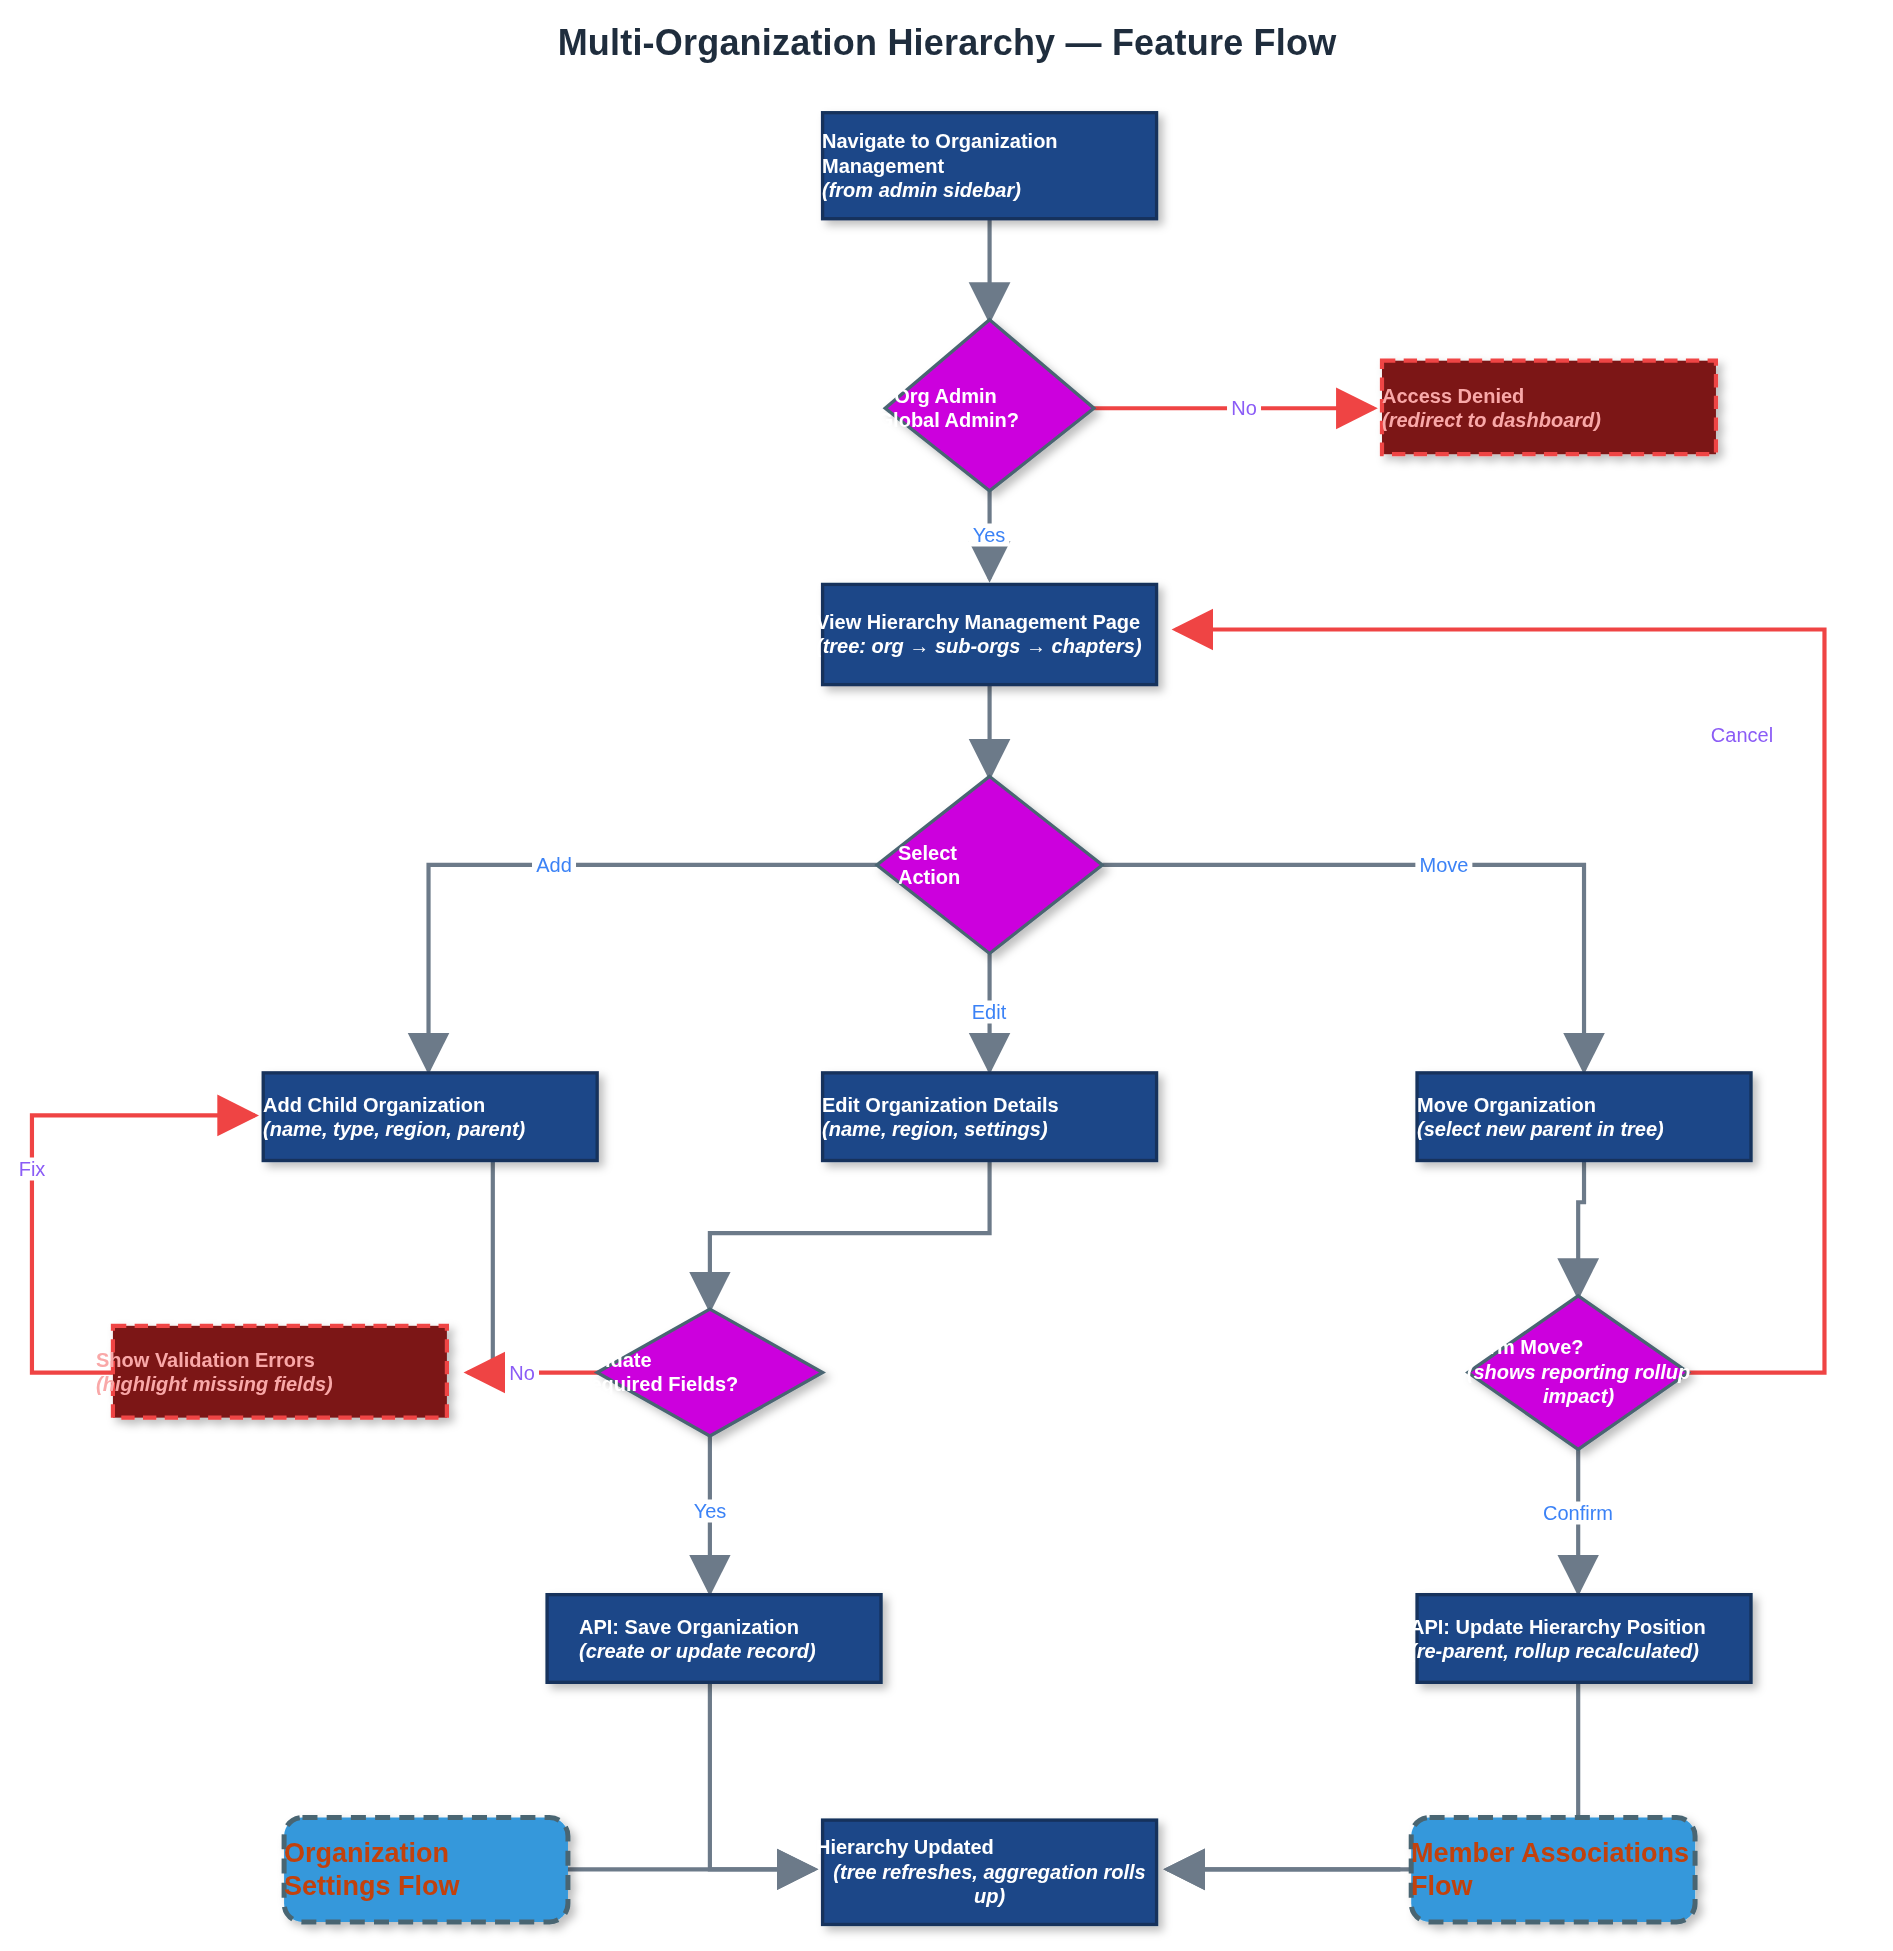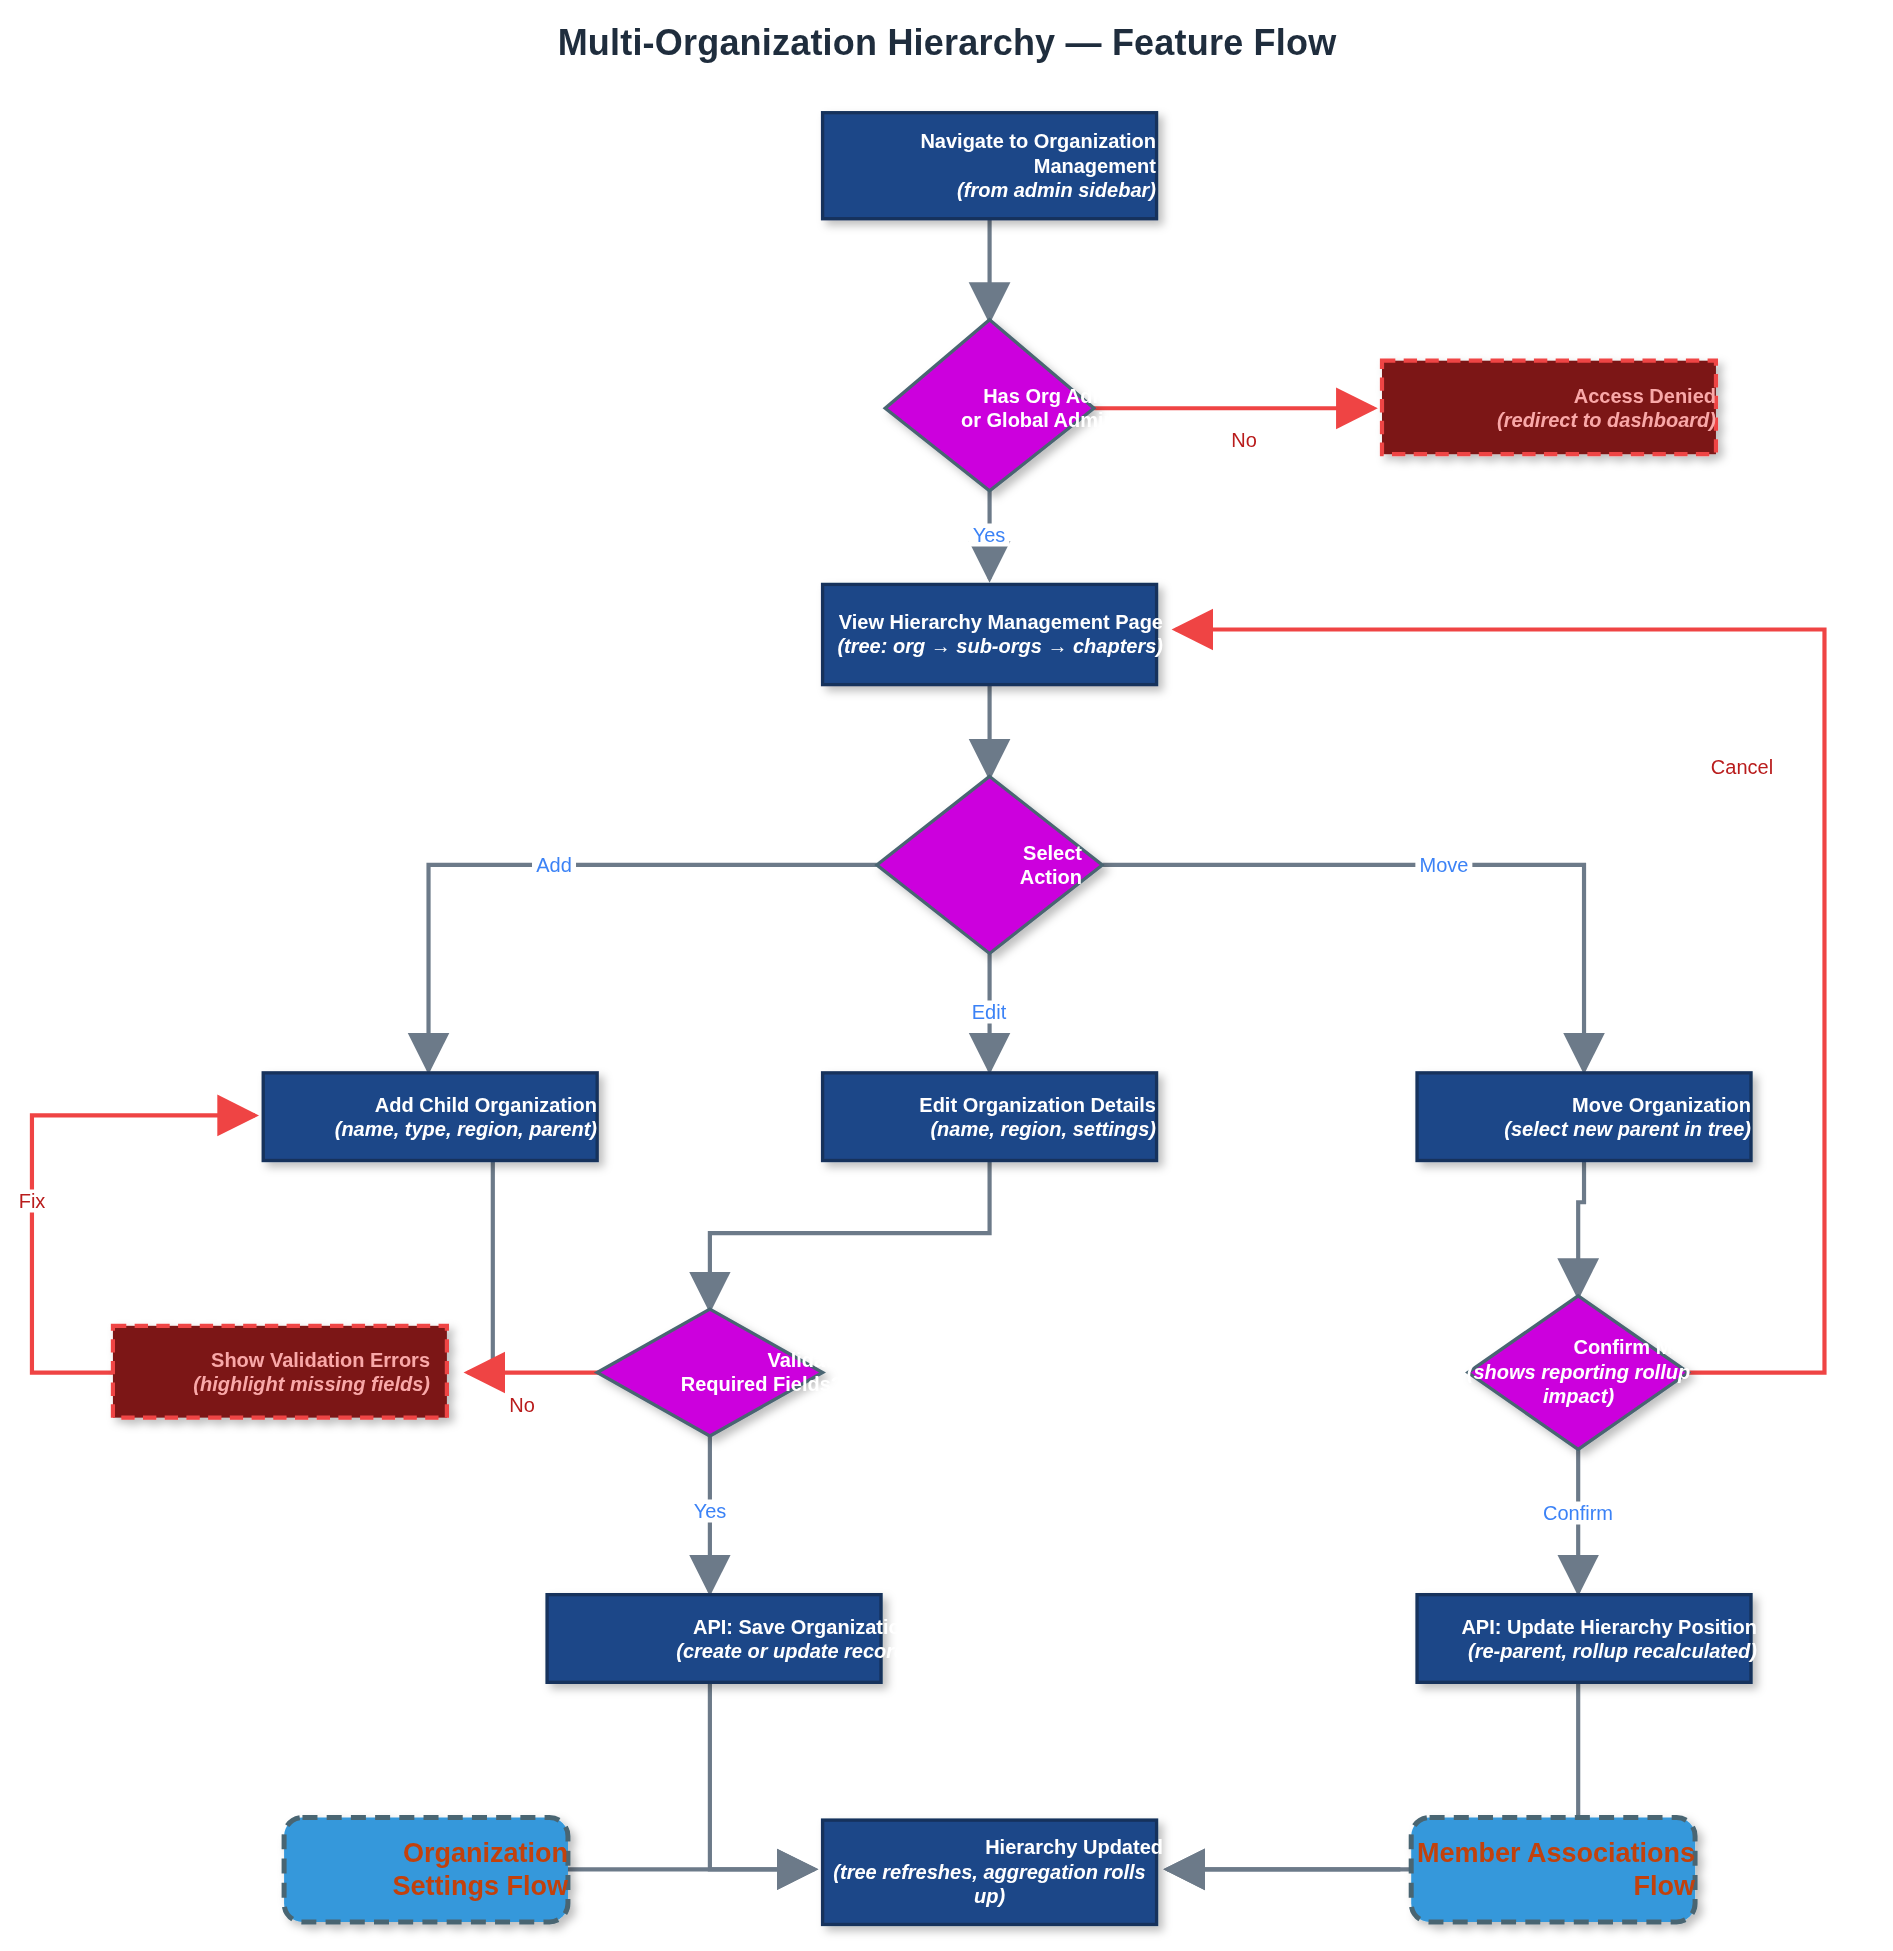--- a/index.html
+++ b/index.html
@@ -11,37 +11,37 @@
   svg#flow{position:absolute;top:0;left:0;width:1894px;height:1952px;display:block;}
 
   .diagram-title{
     position:absolute;left:0;top:22px;width:1894px;text-align:center;
     font-size:36px;font-weight:bold;color:#1f2d3d;letter-spacing:0.2px;
   }
 
   
   .nodetext{
     position:absolute;display:flex;flex-direction:column;
-    align-items:flex-end;justify-content:center;text-align:center;
+    align-items:flex-start;justify-content:center;text-align:center;
     pointer-events:none;line-height:1.22;
   }
   .nodetext .t1{font-weight:bold;}
   .nodetext .t2{font-weight:bold;font-style:italic;}
 
   .proc .t1,.proc .t2{color:#ffffff;font-size:20px;}
   .err  .t1,.err  .t2{color:#f9a8a8;font-size:20px;}
   .dec  .t1,.dec  .t2{color:#ffffff;font-size:20px;}
   .sub  .t1,.sub  .t2{color:#c2410c;font-size:27px;}
 
   .edgelabel{
     position:absolute;font-size:20px;color:#3b82f6;background:#ffffff;
     padding:0 4.2px;white-space:nowrap;pointer-events:none;
     transform:translate(-50%,-50%);
   }
-  .edgelabel.red{color:#b91c1c;margin-top:32px;}
+  .edgelabel.red{color:#8b5cf6;}
 </style>
 </head>
 <body>
 
 <div id="stage">
 
   <div class="diagram-title">Multi-Organization Hierarchy — Feature Flow</div>
 
   <svg id="flow" viewBox="0 0 2268 2338" xmlns="http://www.w3.org/2000/svg">
     <defs>

